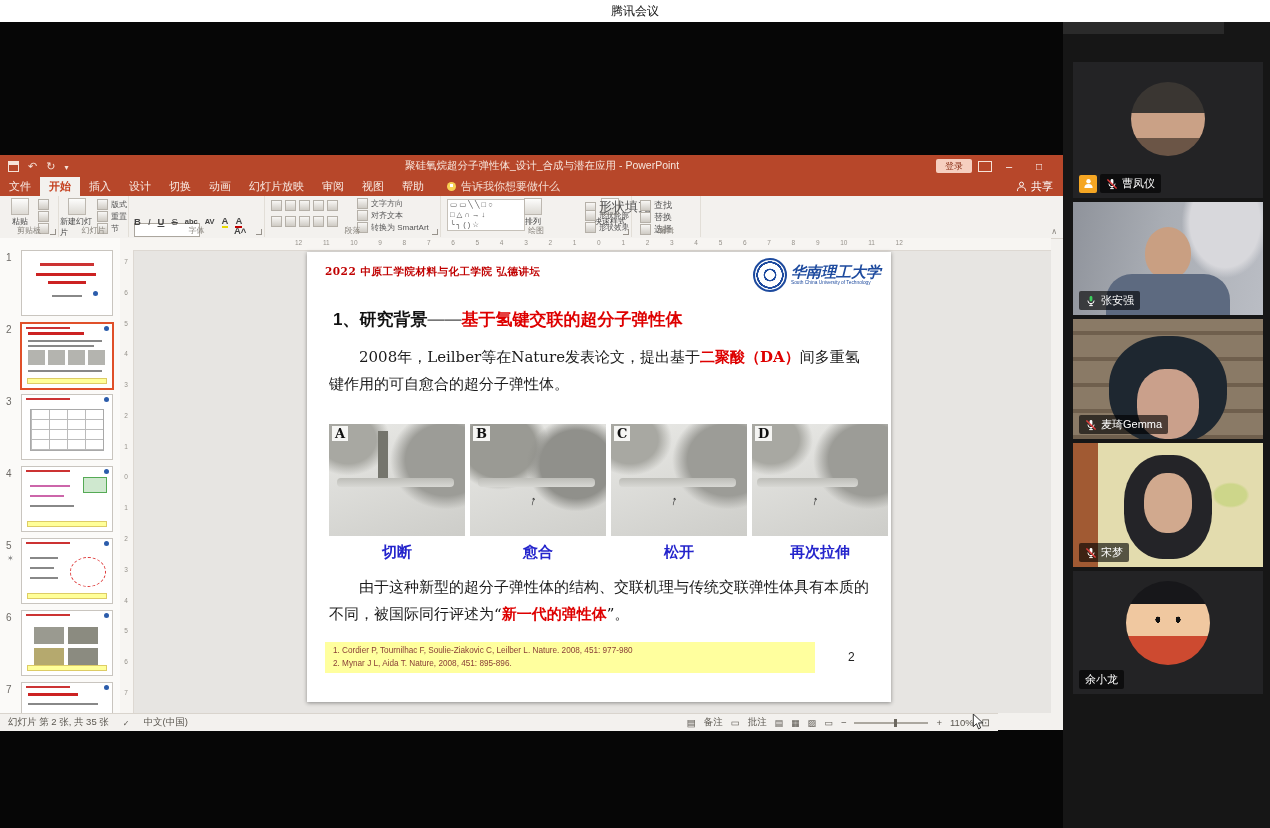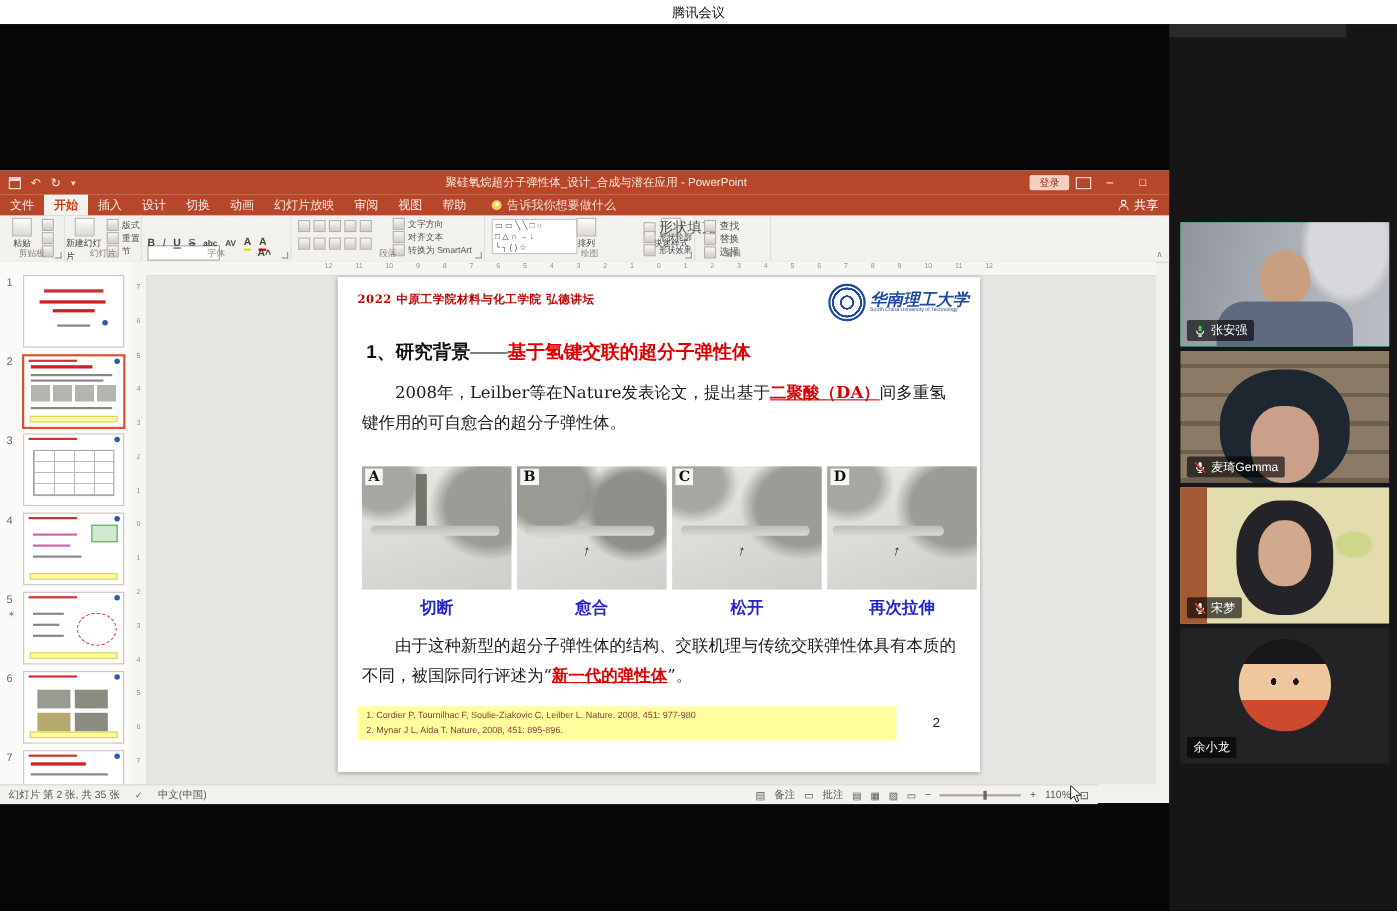--- a/index.html
+++ b/index.html
@@ -90,21 +90,21 @@
   .banner{position:absolute;left:18px;top:13px;font:bold 10.5px "DejaVu Serif",serif;color:#C00000;letter-spacing:.5px;}
   .logo{position:absolute;right:10px;top:6px;display:flex;align-items:center;gap:4px;}
   .seal{width:30px;height:30px;border-radius:50%;border:2px solid #1D4A9E;
         background:radial-gradient(circle,#fff 0 22%,#1D4A9E 23% 30%,#fff 31% 55%,#1D4A9E 56% 64%,#fff 65%);}
   .logo-cn{font:bold italic 15px "DejaVu Serif",serif;color:#1D4A9E;line-height:15px;}
   .logo-en{font-size:4.8px;color:#1D4A9E;}
   .s-title{position:absolute;left:26px;top:56px;font-weight:bold;font-size:17px;white-space:nowrap;}
   .s-title .blk{color:#111;} .s-title .dash{color:#777;} .s-title .red{color:#DE0000;}
   .para{position:absolute;left:22px;width:544px;font:15px "DejaVu Serif",serif;color:#1A1A1A;
         line-height:1.8;text-indent:2em;}
-  .para .red{color:#DE0000;font-weight:bold;text-decoration:underline;}
+  .para .red{color:#DE0000;font-weight:bold;}
   .figrow{position:absolute;left:22px;top:172px;display:flex;gap:5px;}
   .fig{display:flex;flex-direction:column;align-items:center;width:136px;}
   .photo{position:relative;width:136px;height:112px;overflow:hidden;
          background:radial-gradient(90px 80px at 86% 32%,#9C9C97 0 45%,transparent 62%),
                     radial-gradient(70px 60px at 14% 14%,#A8A8A2 0 40%,transparent 60%),
                     linear-gradient(160deg,#E9E9E6,#CDCDC9);}
   .photo::after{content:"";position:absolute;left:6%;right:8%;top:48%;height:9px;border-radius:4px;
                 background:linear-gradient(#BDBDB8,#D8D8D4);}
   .ph-a::before{content:"";position:absolute;left:36%;top:6%;width:10px;height:46%;background:#75756D;}
   .ph-b{background:radial-gradient(80px 76px at 78% 36%,#90908B 0 45%,transparent 62%),
@@ -558,20 +558,41 @@
           <span>110%</span>
           <span class="ic-fit"></span>
         </div>
       </div>
     </div>
   </div>
 
   <div class="sidebar">
     <div class="side-strip"></div>
 
+    <div class="tile" style="top:40px;height:136px;">
+      <div class="avatar-circle a1"></div>
+      <div class="chipbar">
+        <span class="host-badge">
+          <svg width="11" height="11" viewBox="0 0 12 12">
+              <circle cx="6" cy="3.6" r="2.4" fill="#fff"></circle>
+              <path d="M1.5 11a4.5 4.5 0 0 1 9 0z" fill="#fff"></path>
+            </svg>
+        </span>
+        <span class="chip">
+          <svg width="12" height="12" viewBox="0 0 12 12">
+              <rect x="4.6" y="1" width="2.8" height="5.4" rx="1.4" fill="#fff"></rect>
+              <path d="M2.9 5.6a3.1 3.1 0 0 0 6.2 0" fill="none" stroke="#fff"></path>
+              <line x1="6" y1="8.7" x2="6" y2="10.2" stroke="#fff"></line>
+              <line x1="4.2" y1="10.6" x2="7.8" y2="10.6" stroke="#fff"></line>
+              <line x1="1.4" y1="1.4" x2="10.6" y2="10.6" stroke="#E23B3B" stroke-width="1.4"></line>
+            </svg>
+          <span>曹凤仪</span>
+        </span>
+      </div>
+    </div>
 
     <div class="tile active" style="top:180px;height:113px;">
       <div class="v-man"></div>
       <div class="chipbar">
         <span class="chip">
           <svg width="12" height="12" viewBox="0 0 12 12">
               <rect x="4.6" y="1" width="2.8" height="5.4" rx="1.4" fill="#3BCE5C"></rect>
               <path d="M2.9 5.6a3.1 3.1 0 0 0 6.2 0" fill="none" stroke="#fff"></path>
               <line x1="6" y1="8.7" x2="6" y2="10.2" stroke="#fff"></line>
               <line x1="4.2" y1="10.6" x2="7.8" y2="10.6" stroke="#fff"></line>

